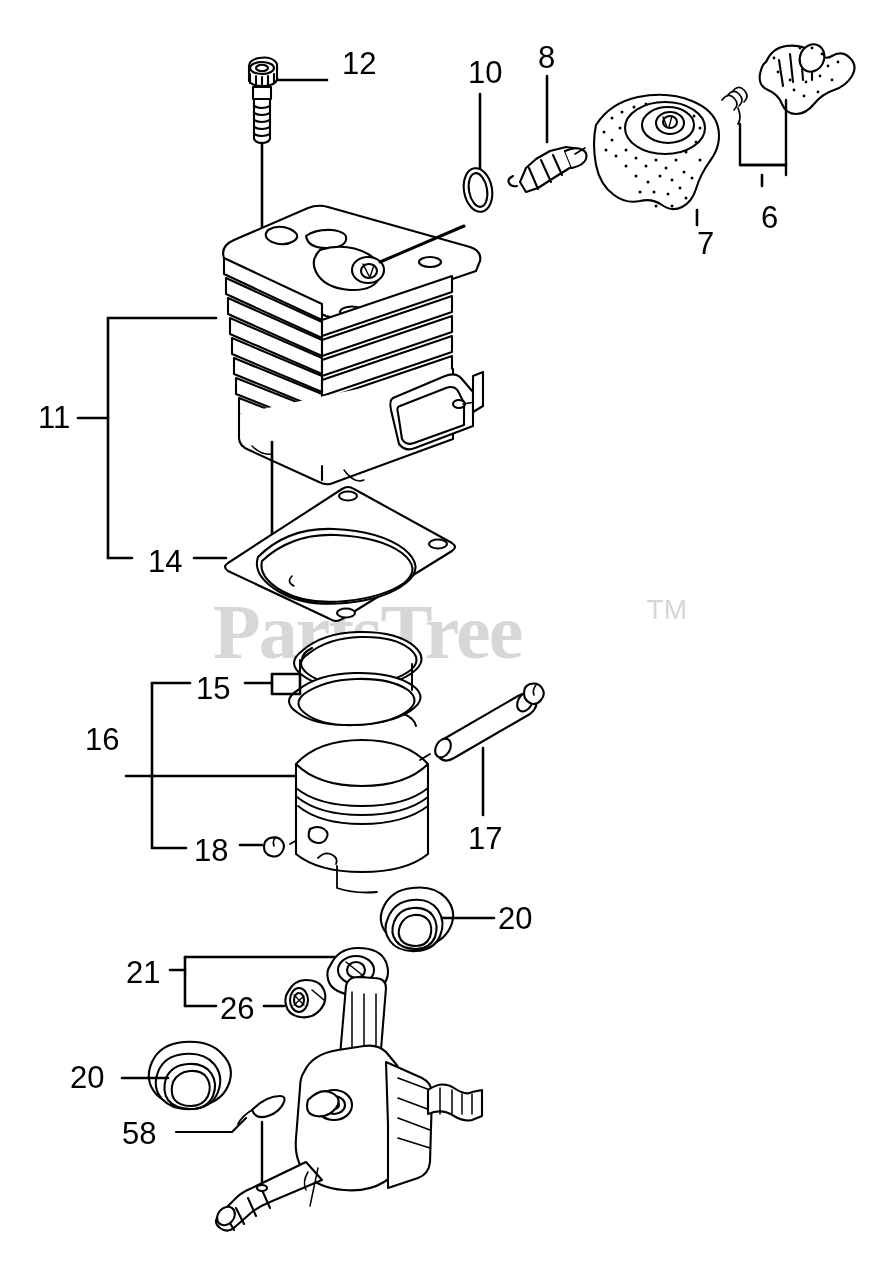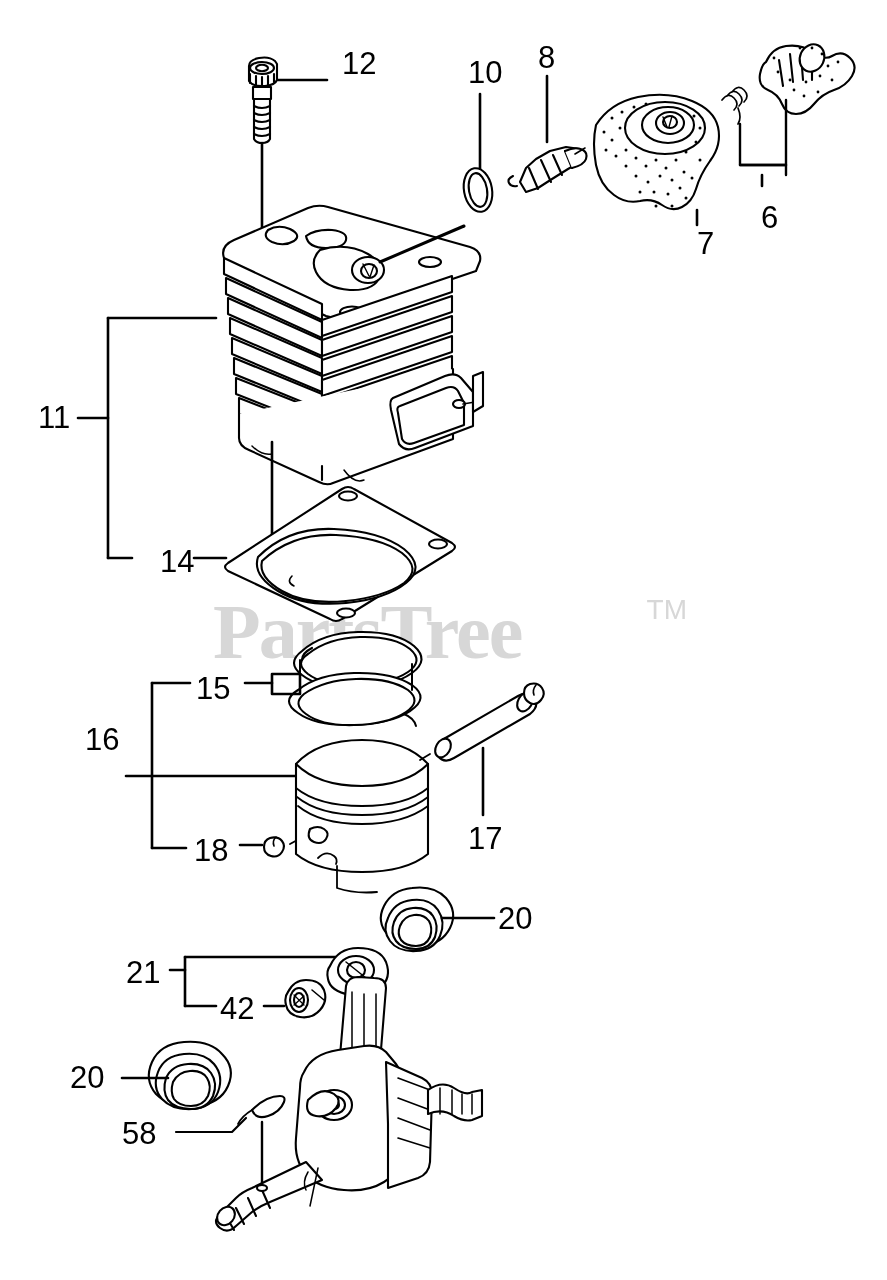--- a/index.html
+++ b/index.html
@@ -383,24 +383,24 @@
 
     </g>
   </svg>
 
   <div class="callout" style="left:330px; top:48px;margin-left:12px;">12</div>
   <div class="callout" style="left:468px; top:57px;">10</div>
   <div class="callout" style="left:538px; top:42px;">8</div>
   <div class="callout" style="left:697px; top:228px;">7</div>
   <div class="callout" style="left:761px; top:202px;">6</div>
   <div class="callout" style="left:38px;  top:402px;">11</div>
-  <div class="callout" style="left:160px; top:546px;text-align:right;">14</div>
+  <div class="callout" style="left:148px; top:546px;text-align:right;">14</div>
   <div class="callout" style="left:196px; top:673px;text-align:right;">15</div>
   <div class="callout" style="left:85px;  top:724px;">16</div>
   <div class="callout" style="left:194px; top:835px;">18</div>
   <div class="callout" style="left:468px; top:823px;">17</div>
   <div class="callout" style="left:498px; top:903px;">20</div>
   <div class="callout" style="left:126px; top:957px;">21</div>
-  <div class="callout" style="left:220px; top:993px;">42</div>
+  <div class="callout" style="left:220px; top:993px;">26</div>
   <div class="callout" style="left:70px;  top:1062px;">20</div>
   <div class="callout" style="left:122px; top:1118px;">58</div>
 
 </div>
 
 </body></html>

